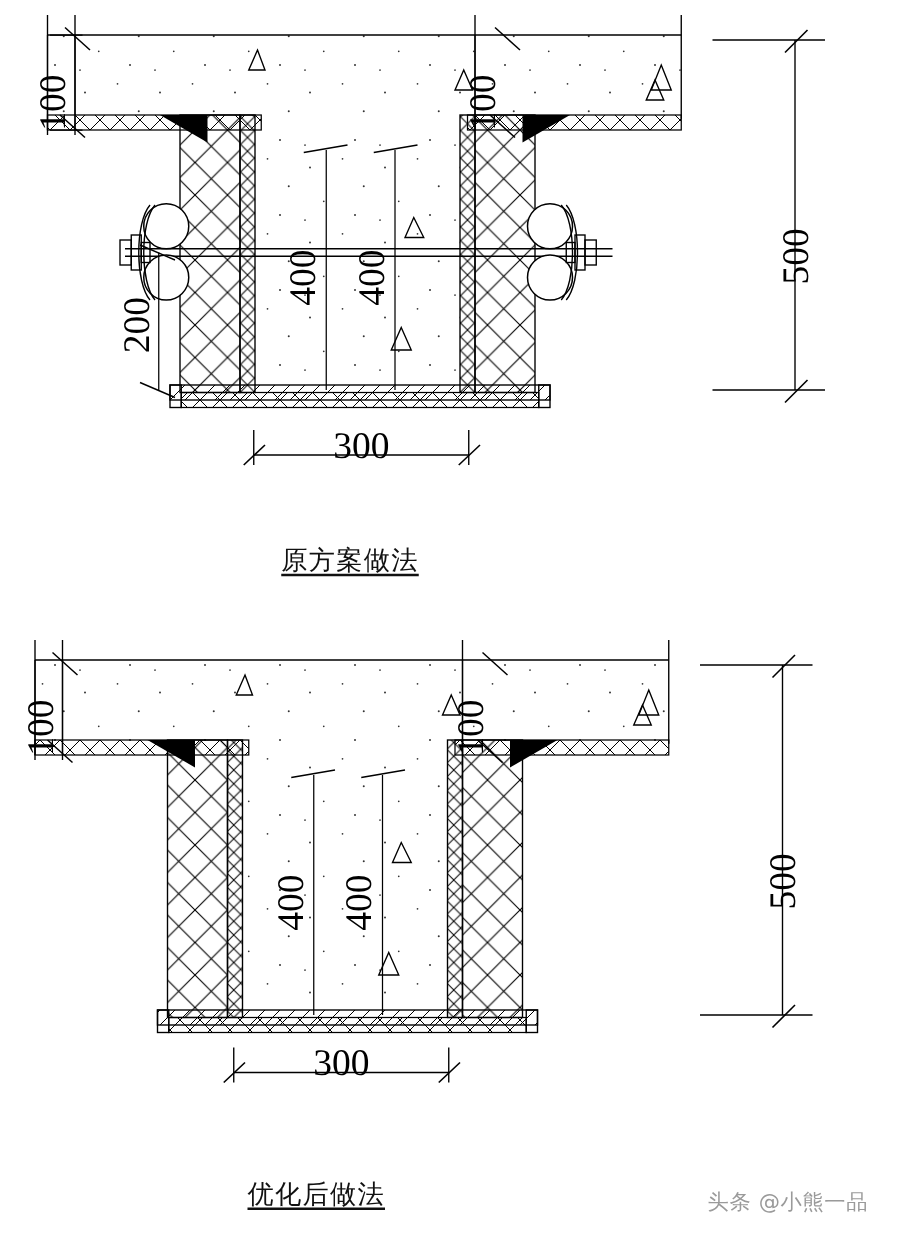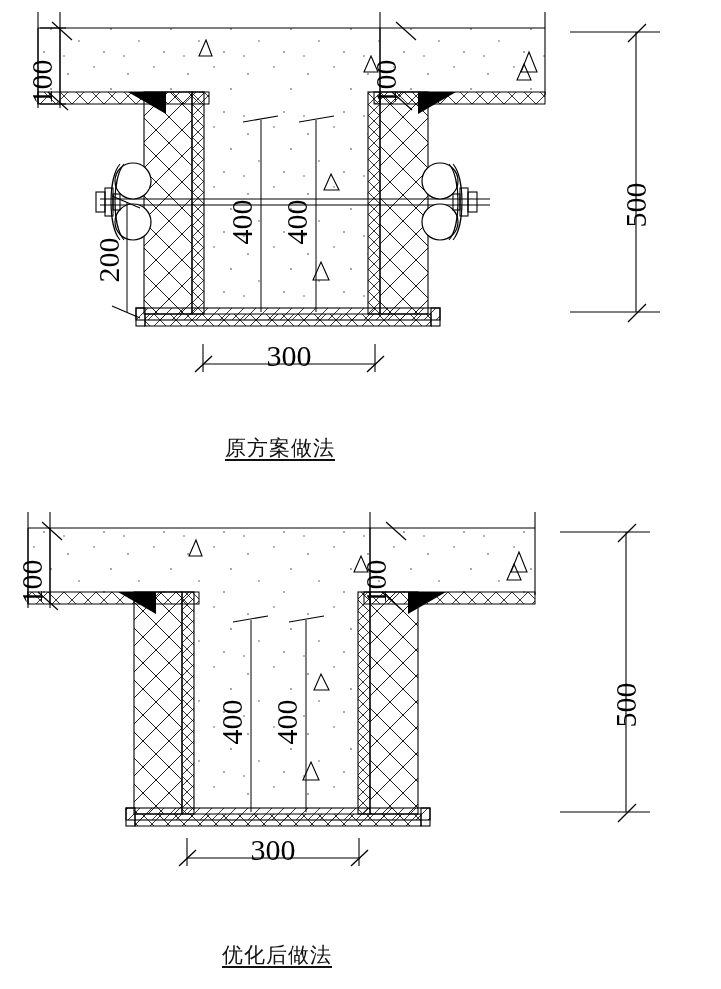--- a/index.html
+++ b/index.html
@@ -33,21 +33,21 @@
     font-family: "DejaVu Sans", sans-serif;
     font-size: 21px;
     color: #111111;
     letter-spacing: 1px;
     text-decoration: underline;
     text-underline-offset: 4px;
     white-space: nowrap;
     text-align: right;
   }
   #caption-top { left: 225px; top: 434px; }
-  #caption-bottom { left: 198px; top: 941px; margin-left: 24px; }
+  #caption-bottom { left: 198px; top: 941px; }
   .wm {
     position: absolute;
     left: 566px;
     top: 950px;
     font-family: "DejaVu Sans", sans-serif;
     font-size: 17px;
     color: #9a9a9a;
     white-space: nowrap;
     letter-spacing: 0.5px;
   }
@@ -299,14 +299,15 @@
     <text x="0" y="0" transform="translate(636,705) rotate(-90)" text-anchor="middle" font-family="Liberation Serif, serif" font-size="30" fill="#000">500</text>
     <text x="273" y="860" text-anchor="middle" font-family="Liberation Serif, serif" font-size="30" fill="#000">300</text>
     <text x="0" y="0" transform="translate(242,722) rotate(-90)" text-anchor="middle" font-family="Liberation Serif, serif" font-size="30" fill="#000">400</text>
     <text x="0" y="0" transform="translate(297,722) rotate(-90)" text-anchor="middle" font-family="Liberation Serif, serif" font-size="30" fill="#000">400</text>
   </svg>
 
   <div class="cap" id="caption-top">原方案做法</div>
 
   <div class="cap" id="caption-bottom">优化后做法</div>
 
+  <div class="wm">头条 @小熊一品</div>
 
 </div>
 
 </body></html>

